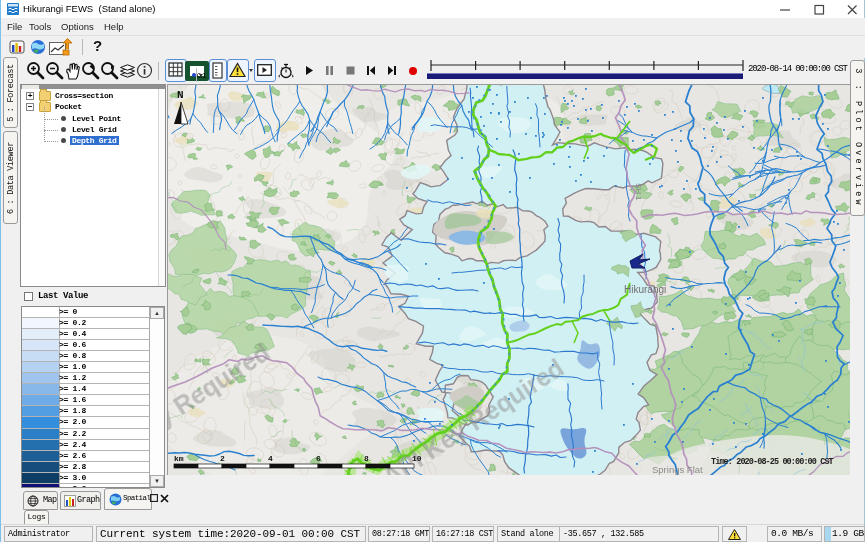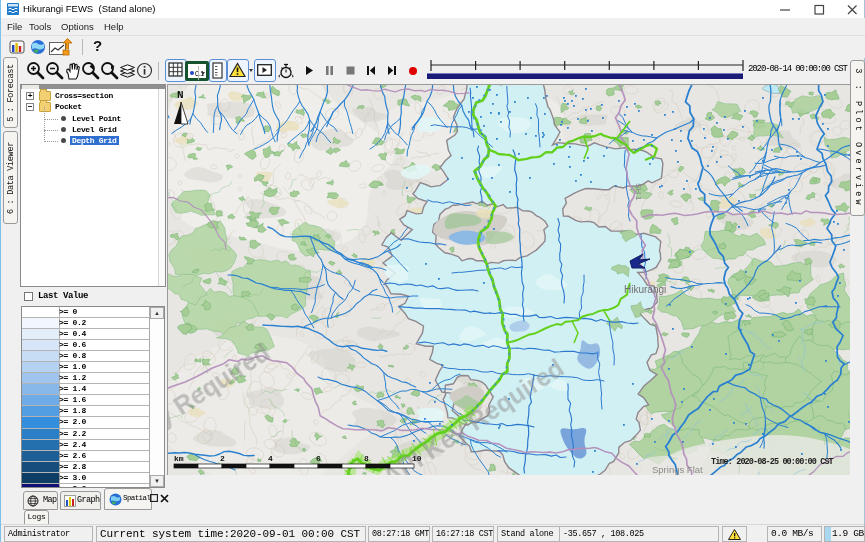--- a/index.html
+++ b/index.html
@@ -190,21 +190,21 @@
 <svg style="position:absolute;left:2px;top:2px" width="15" height="15" viewBox="0 0 15 15">
 <rect x="1" y="1" width="13" height="13" fill="#fff" stroke="#333" stroke-width="1.3"></rect>
 <g stroke="#333" stroke-width="1">
             <line x1="5.3" y1="1" x2="5.3" y2="14"></line>
             <line x1="9.7" y1="1" x2="9.7" y2="14"></line>
             <line x1="1" y1="5.3" x2="14" y2="5.3"></line>
             <line x1="1" y1="9.7" x2="14" y2="9.7"></line>
           </g>
 </svg>
       </div>
-      <div style="position:absolute;left:166px;top:3px;width:24px;height:20px;border:3px solid #14532d;border-radius:2px;background:#fff">
+      <div style="position:absolute;left:166px;top:3px;width:24px;height:20px;border:5px solid #14532d;border-radius:2px;background:#fff">
 <span style="position:absolute;left:2px;top:7px;width:4px;height:4px;border-radius:50%;background:#2244cc"></span>
 <span style="position:absolute;left:7px;top:4.5px;font-size:7.5px;letter-spacing:-0.5px;color:#000">0.1</span>
 <span style="position:absolute;right:7px;top:2px;height:14px;border-left:1px solid #bbb"></span>
 <span style="position:absolute;right:1px;top:8px;width:0;height:0;border-left:2.5px solid transparent;border-right:2.5px solid transparent;border-top:3.5px solid #333"></span>
 </div>
       <div style="position:absolute;left:190px;top:1px;width:18px;height:23px;border:1.5px solid #5a8fd8;border-radius:3px;background:#eef4fc">
 <svg style="position:absolute;left:2px;top:2px" width="11" height="17" viewBox="0 0 11 17">
 <rect x="1" y="1" width="9" height="15" fill="#fff" stroke="#333" stroke-width="1.2"></rect>
 <g stroke="#555" stroke-width="1">
             <line x1="3" y1="4.5" x2="5.5" y2="4.5"></line>
@@ -1907,21 +1907,21 @@
       </svg>
   </div>
   <div id="logsbtn">Logs</div>
 
   <div id="status">
     <div class="sbox" style="left:3px;  width:89px">Administrator</div>
     <div class="sbox big" style="left:95px; width:270px">Current system time:2020-09-01 00:00 CST</div>
     <div class="sbox" style="left:367px; width:62px">08:27:18 GMT</div>
     <div class="sbox" style="left:431px; width:62px">16:27:18 CST</div>
     <div class="sbox" style="left:496px; width:84px">Stand alone</div>
-    <div class="sbox" style="left:558px; width:160px">-35.657 , 108.025</div>
+    <div class="sbox" style="left:558px; width:160px">-35.657 , 132.585</div>
     <div class="sbox" style="left:721px; width:25px; padding:0">
       <svg width="15" height="13" style="margin-left:4px;margin-top:1px">
           <path d="M7.5,1.5 L13.5,11.5 L1.5,11.5 Z" fill="#ffe13a" stroke="#222" stroke-width="1"></path>
           <rect x="7" y="5" width="1.3" height="3.4" fill="#111"></rect>
           <rect x="7" y="9.3" width="1.3" height="1.2" fill="#111"></rect>
         </svg>
     </div>
     <div class="sbox med" style="left:766px; width:55px">0.0 MB/s</div>
     <div class="sbox med" style="left:823px; width:41px; padding:0">
       <div style="position:absolute; left:0; top:0; width:6px; height:100%; background:#a8d8f0"></div>

